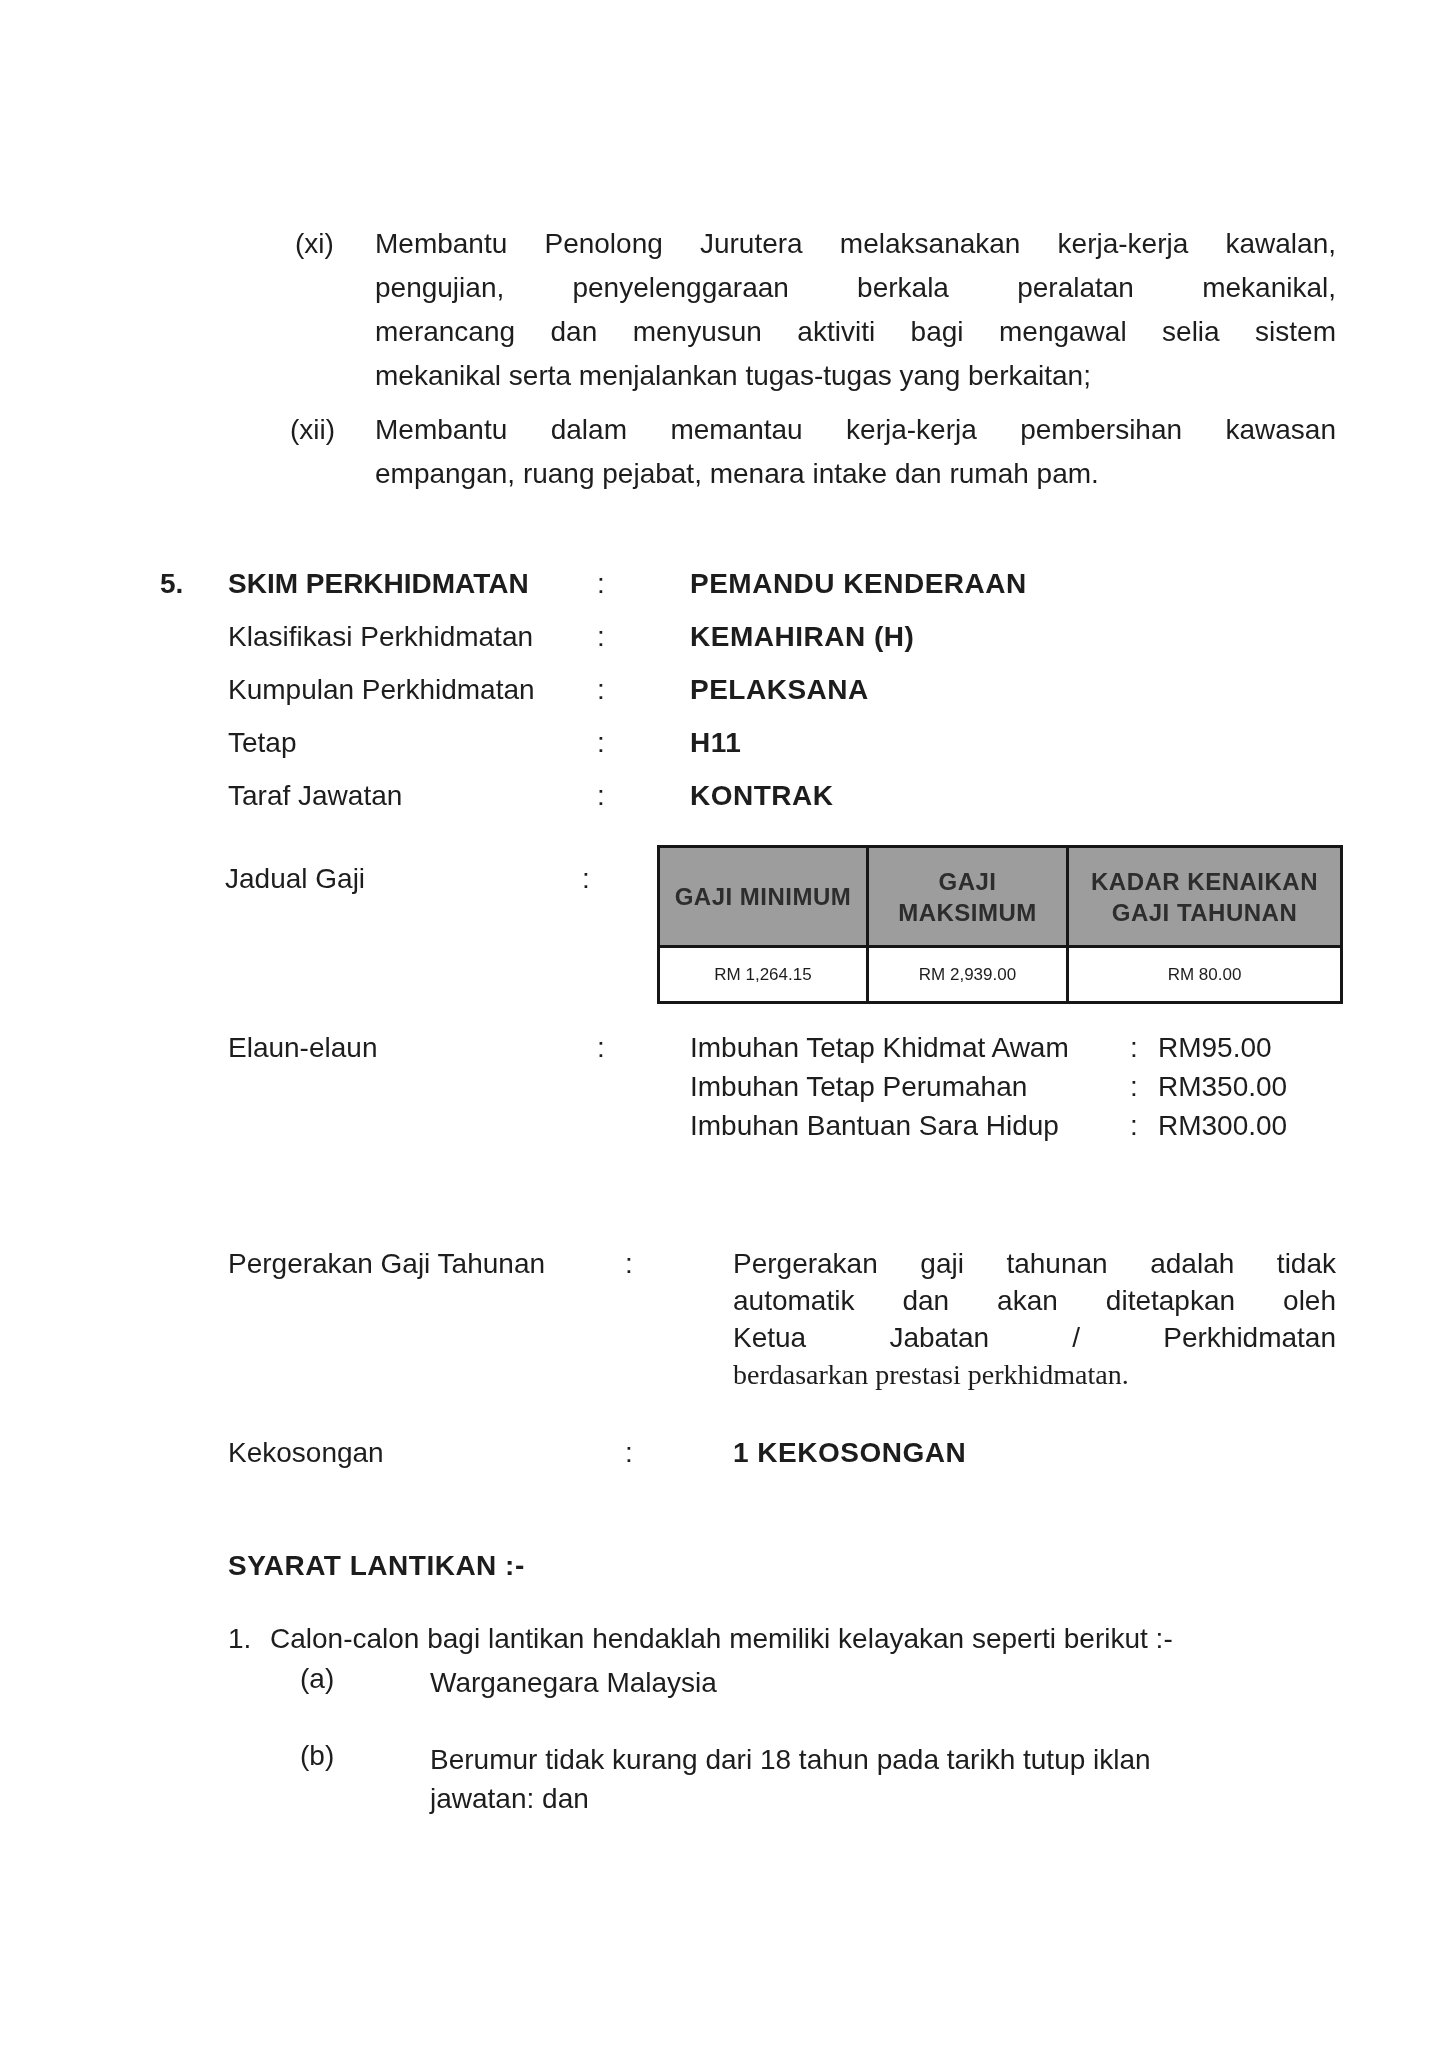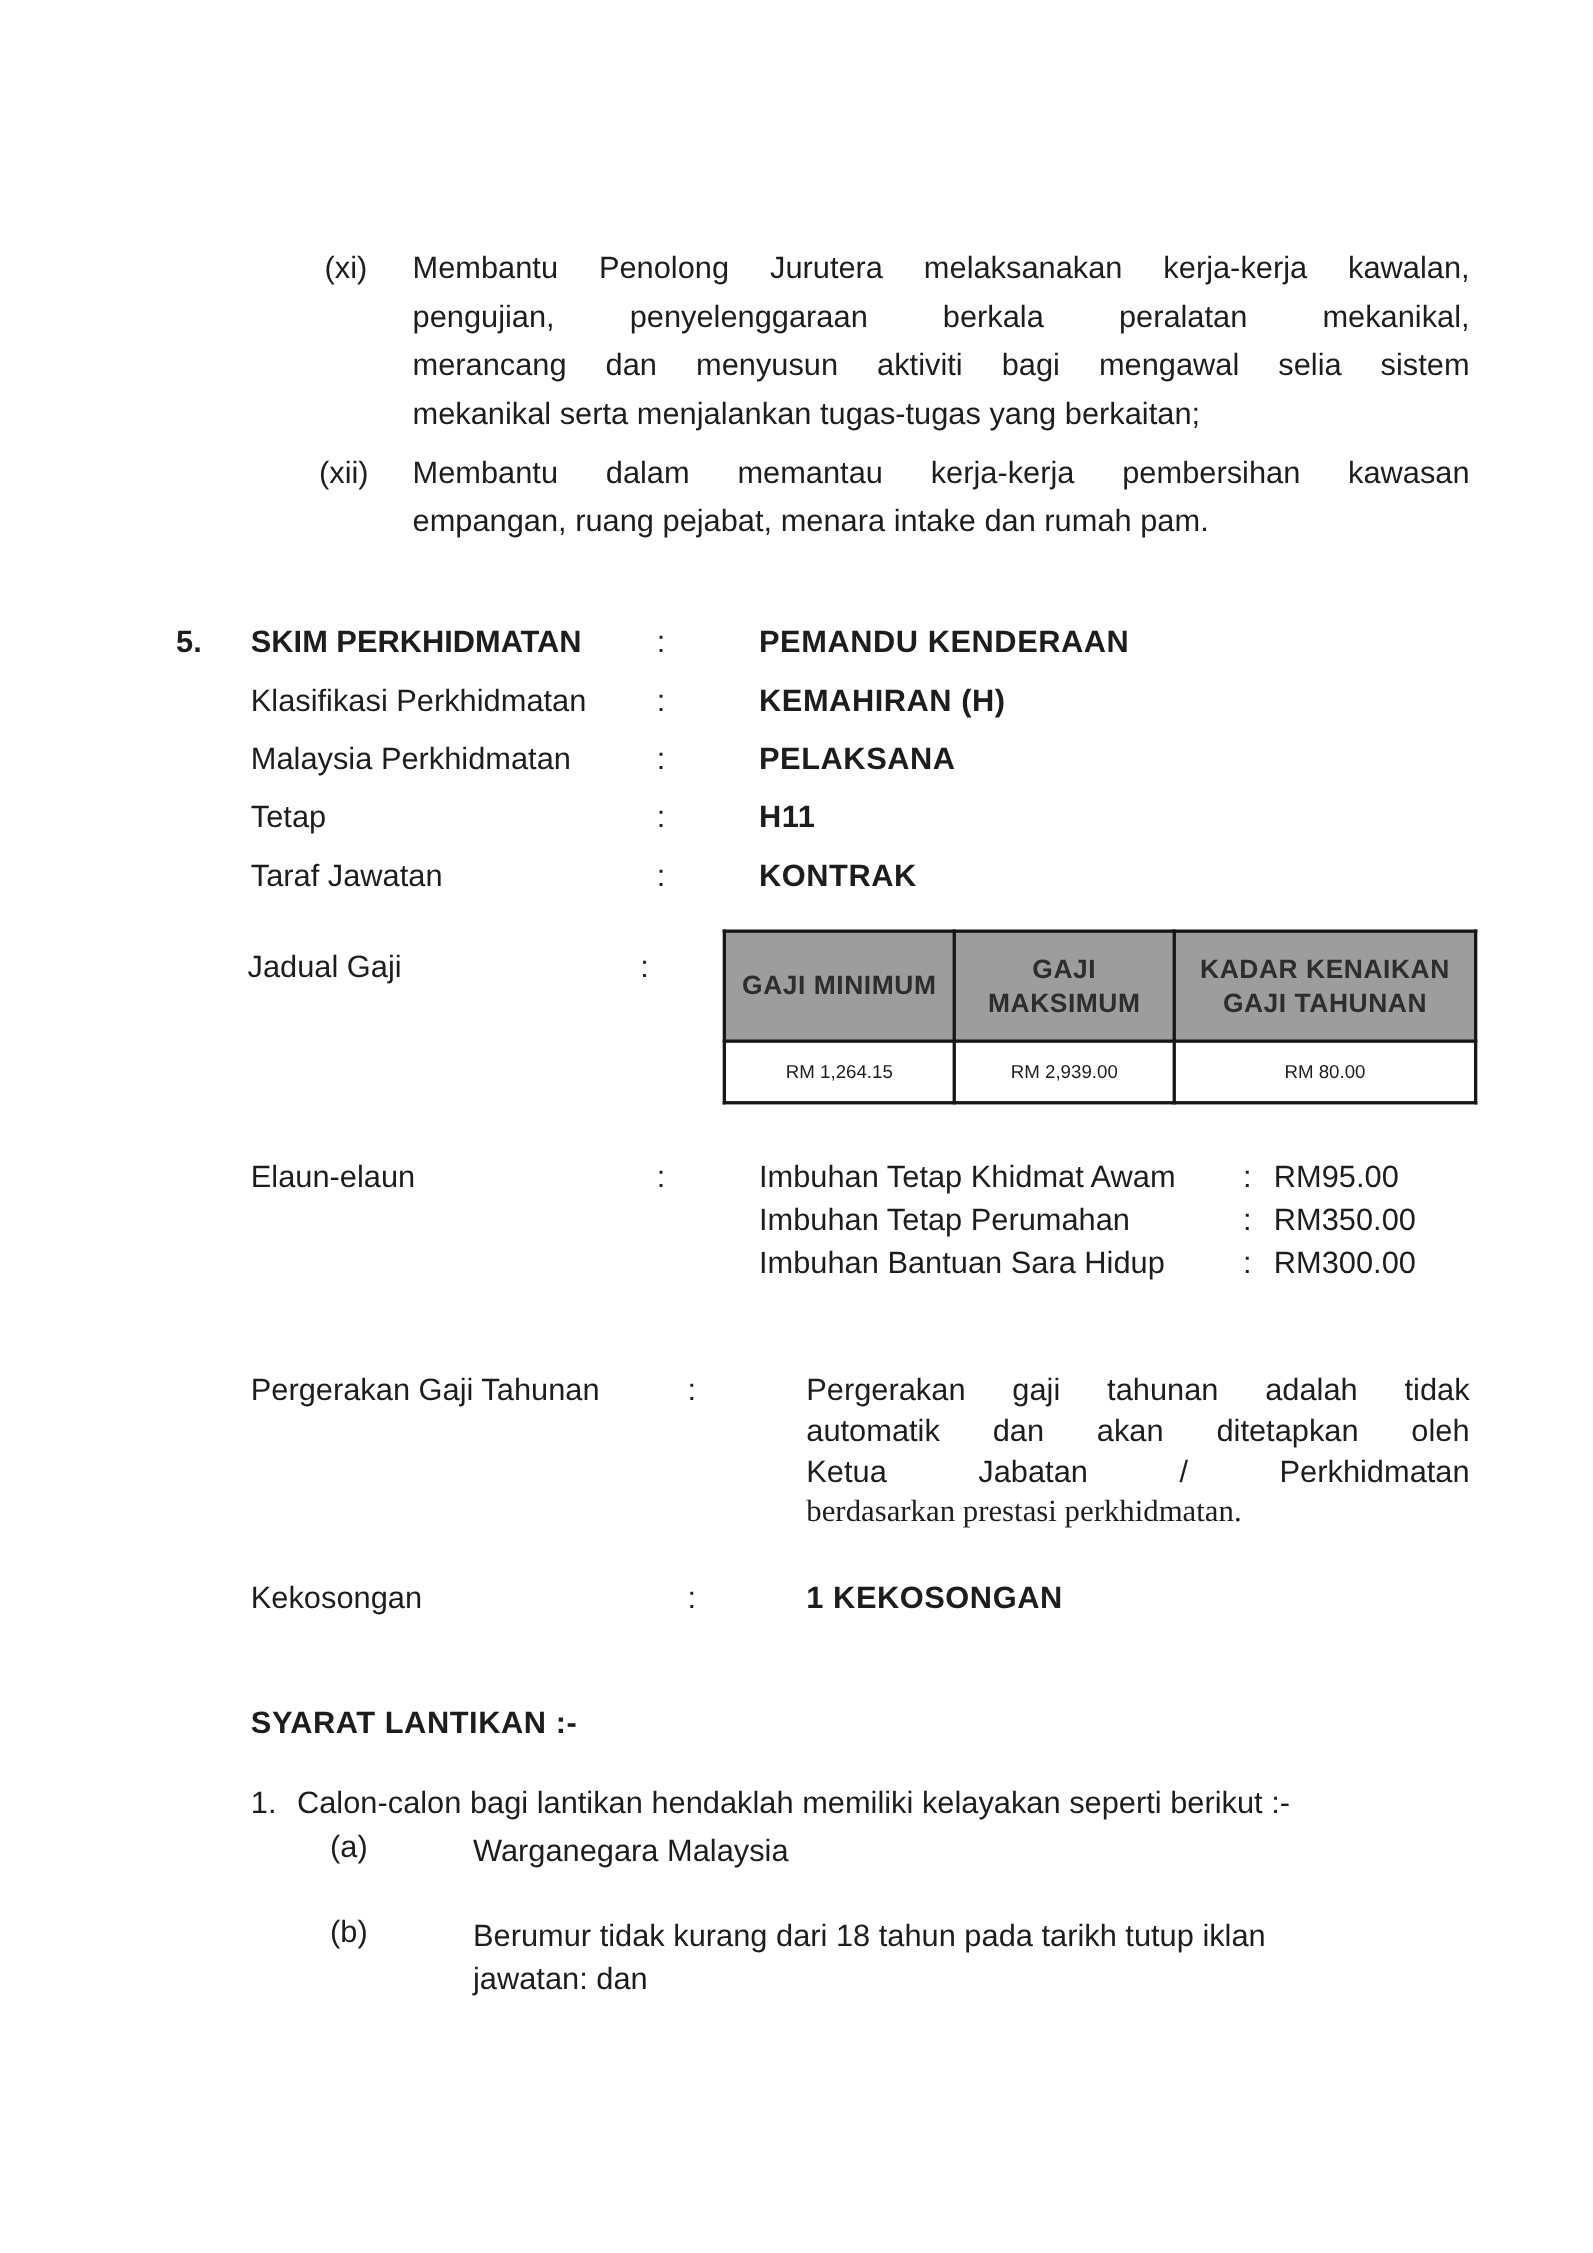--- a/index.html
+++ b/index.html
@@ -103,21 +103,21 @@
 
   <div class="abs kv" style="left:160px; top:620px;">
     <div class="cell-num"></div>
     <div class="cell-label">Klasifikasi Perkhidmatan</div>
     <div class="cell-colon">:</div>
     <div class="cell-value">KEMAHIRAN (H)</div>
   </div>
 
   <div class="abs kv" style="left:160px; top:673px;">
     <div class="cell-num"></div>
-    <div class="cell-label">Malaysia Perkhidmatan</div>
+    <div class="cell-label">Kumpulan Perkhidmatan</div>
     <div class="cell-colon">:</div>
     <div class="cell-value">PELAKSANA</div>
   </div>
 
   <div class="abs kv" style="left:160px; top:726px;">
     <div class="cell-num"></div>
     <div class="cell-label">Tetap</div>
     <div class="cell-colon">:</div>
     <div class="cell-value">H11</div>
   </div>
@@ -142,21 +142,21 @@
       <td class="col3">KADAR KENAIKAN GAJI TAHUNAN</td>
     </tr>
     <tr class="vals">
       <td>RM 1,264.15</td>
       <td>RM 2,939.00</td>
       <td>RM 80.00</td>
     </tr>
   </tbody>
     </table>
 
-  <div class="abs kv" style="left:228px; top:1050px; line-height:39px;">
+  <div class="abs kv" style="left:228px; top:1028px; line-height:39px;">
     <div class="cell-label">Elaun-elaun</div>
     <div class="cell-colon">:</div>
     <div>
       <div class="allow-row">
         <div class="allow-name">Imbuhan Tetap Khidmat Awam</div>
         <div class="allow-colon">:</div>
         <div>RM95.00</div>
       </div>
       <div class="allow-row">
         <div class="allow-name">Imbuhan Tetap Perumahan</div>

